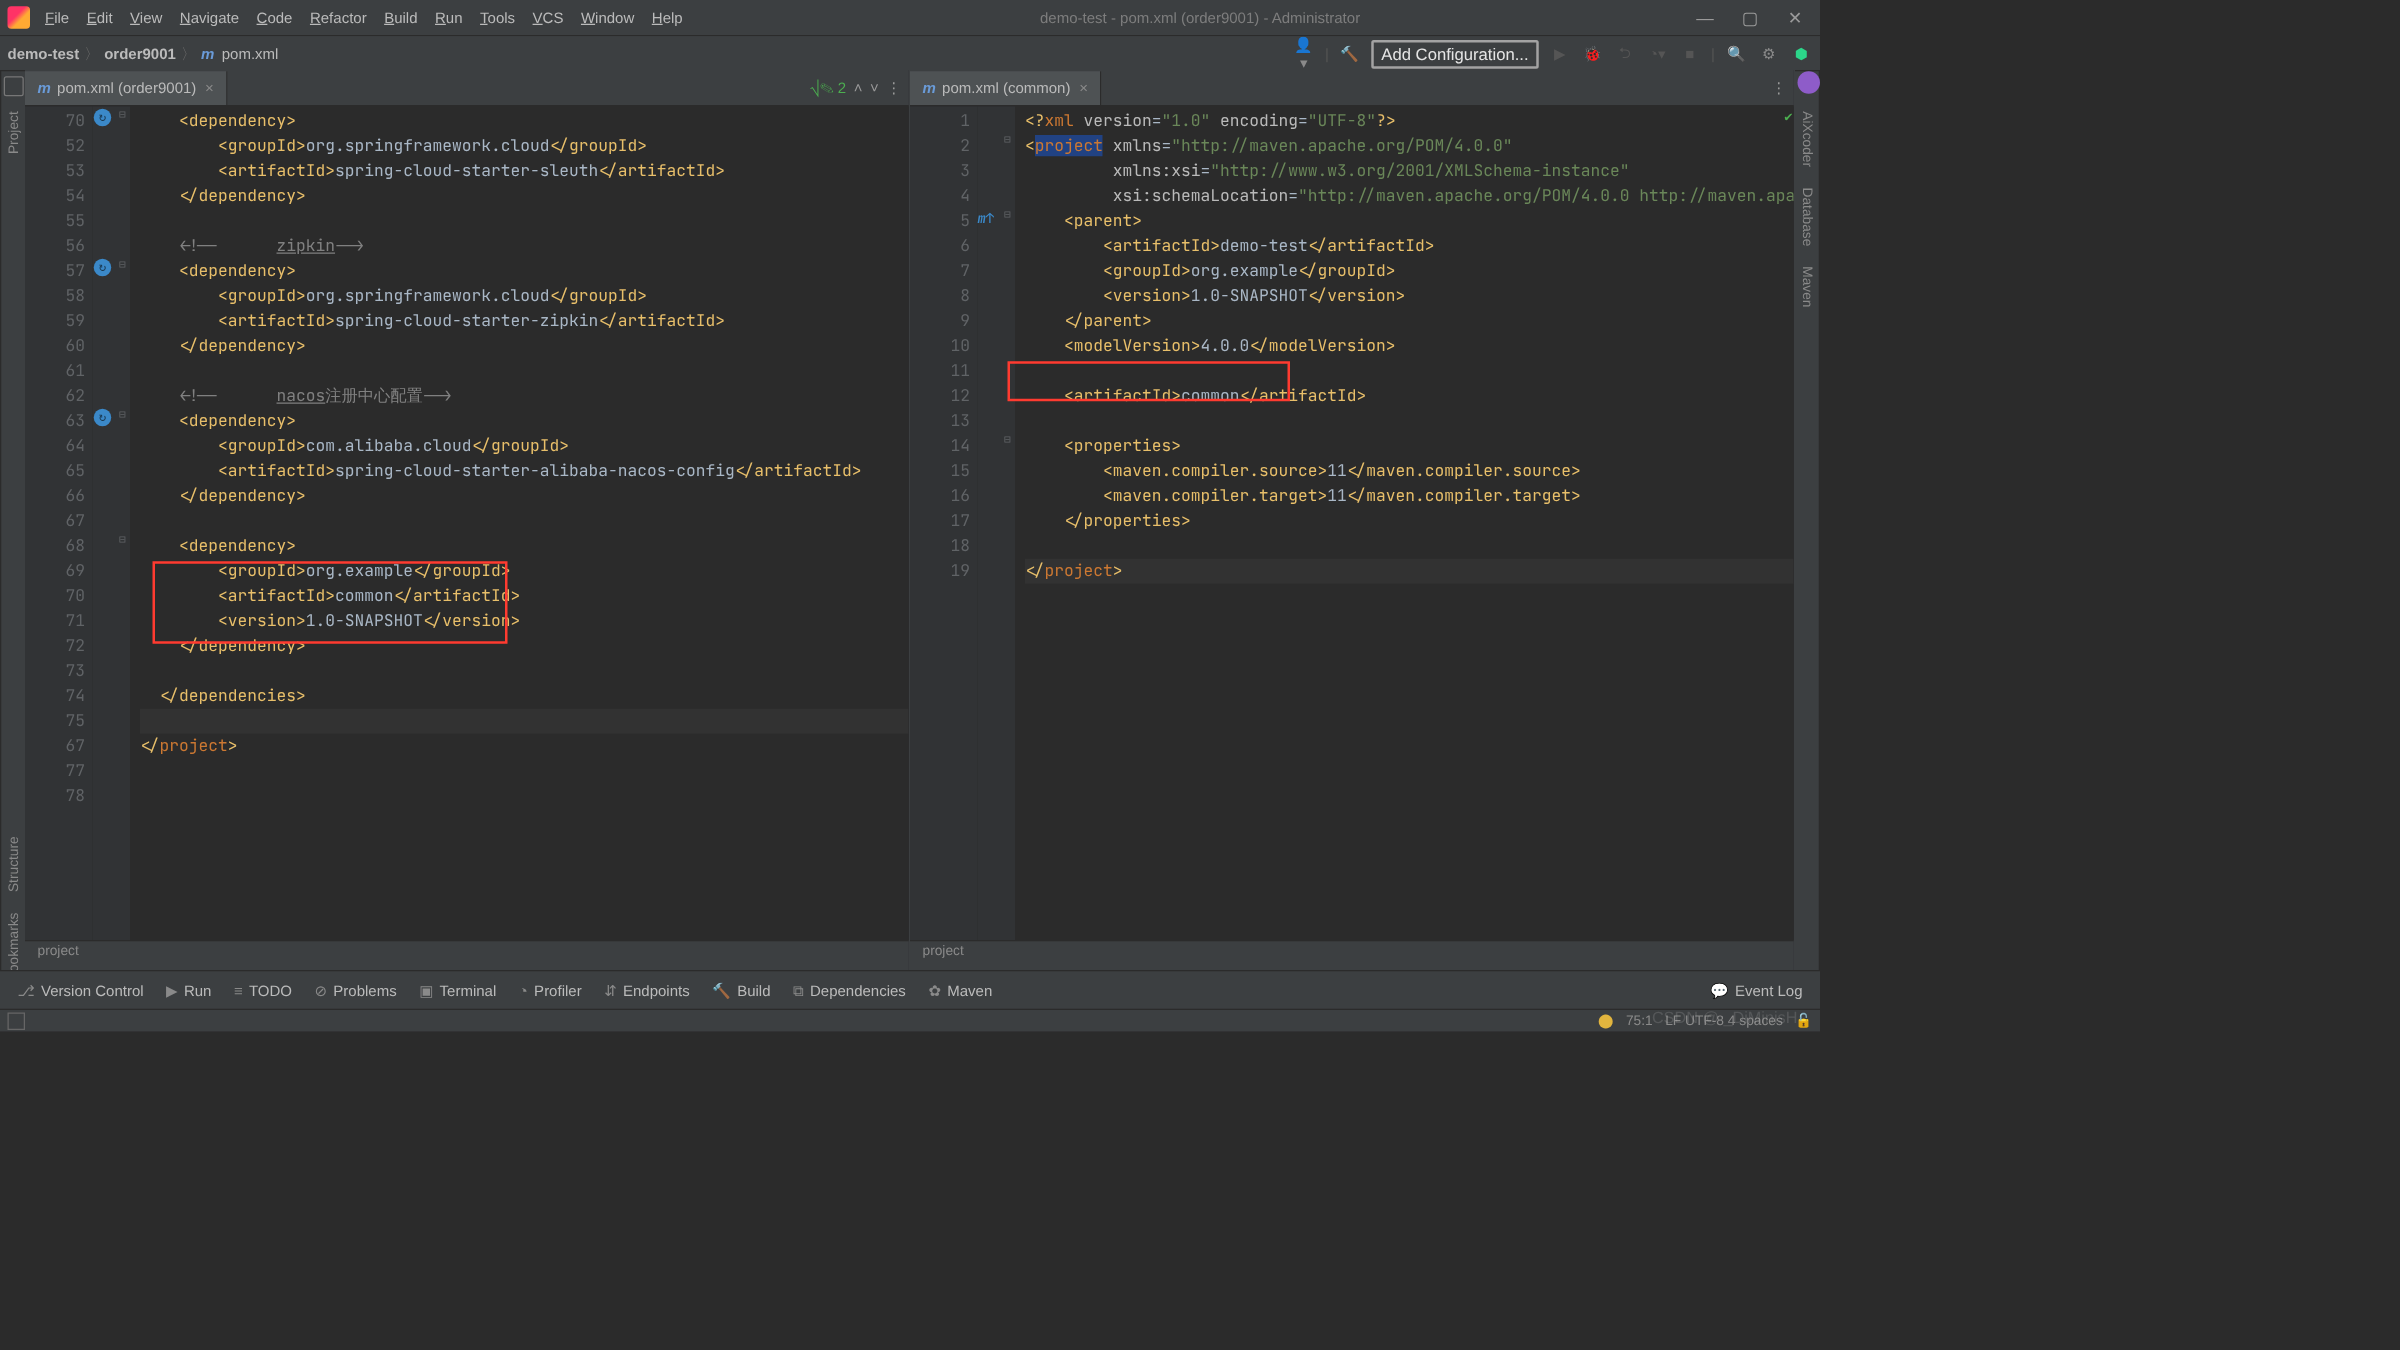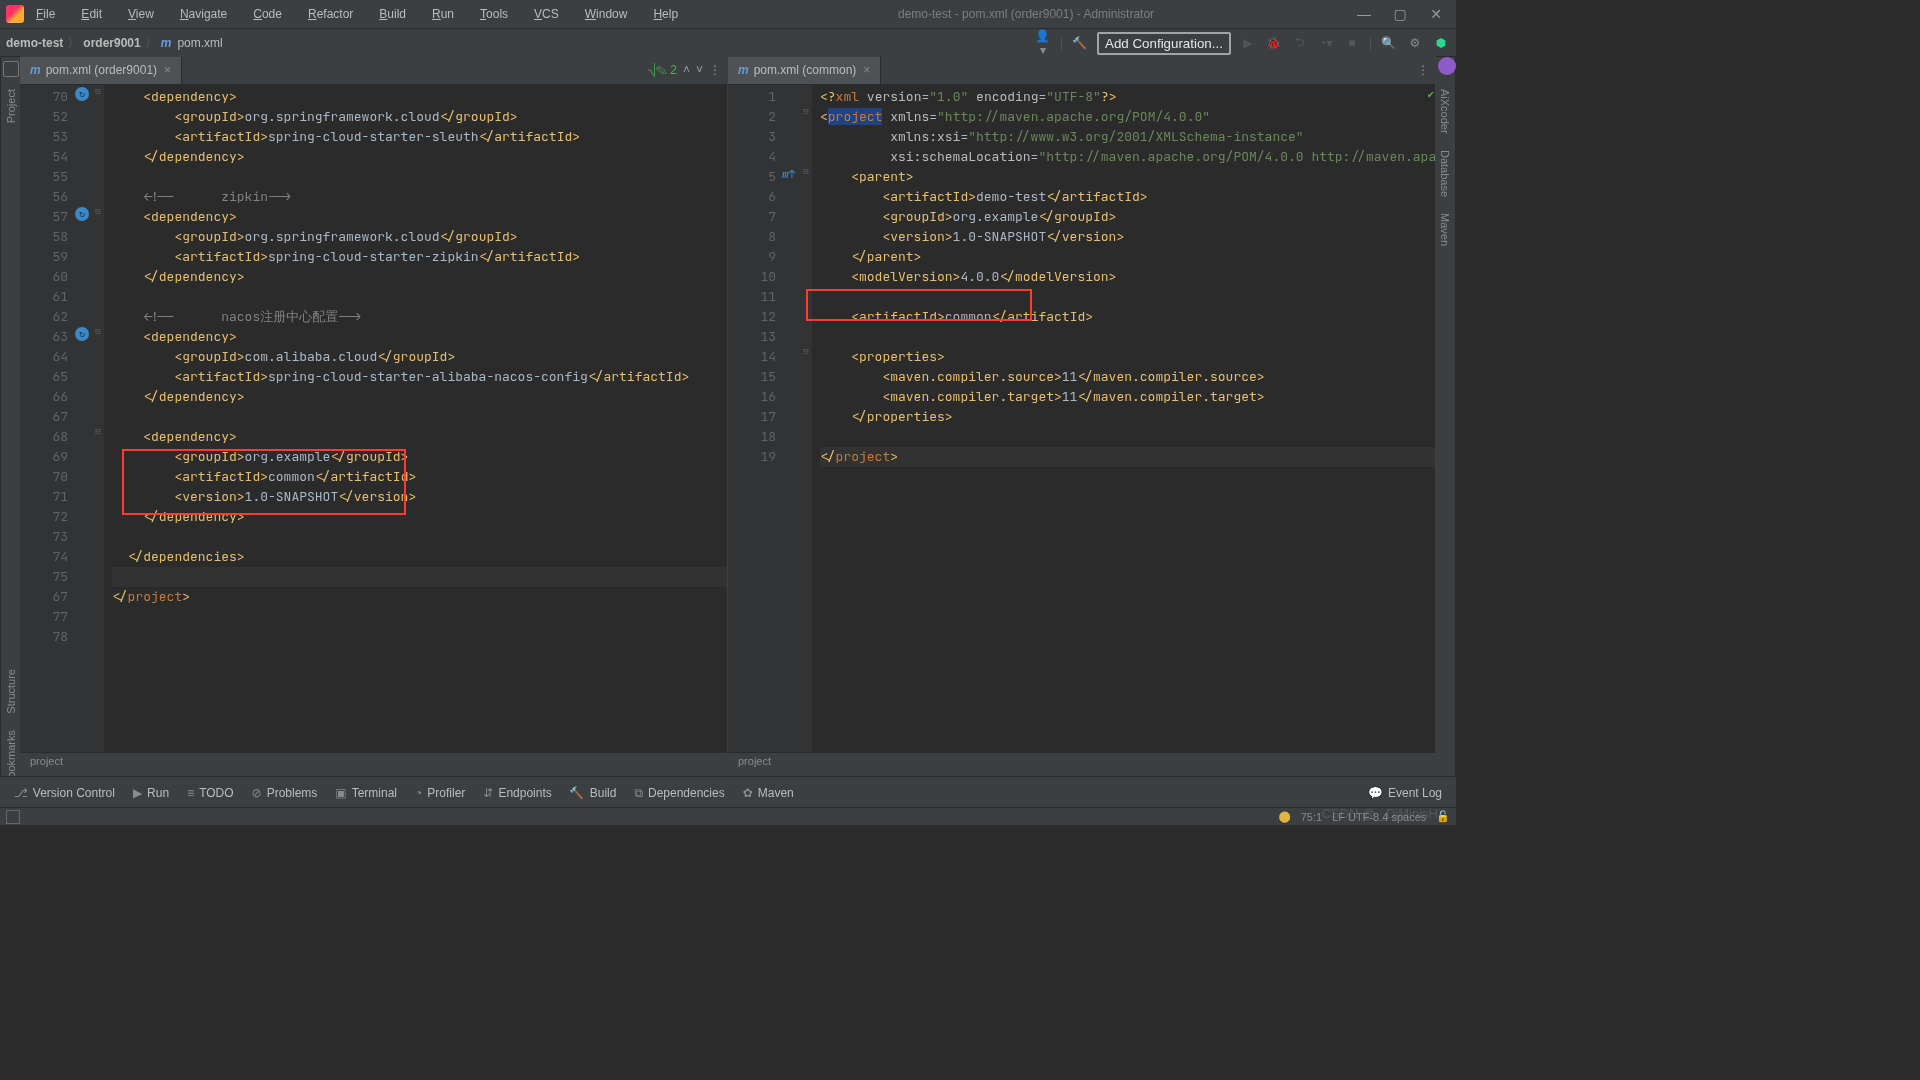--- a/index.html
+++ b/index.html
@@ -1,20 +1,20 @@
 <!DOCTYPE html>
 <html><head>
 <meta charset="utf-8">
 <style>
 html,body{margin:0;padding:0;height:100%;width:100%;overflow:hidden;font-family:"Segoe UI",Arial,sans-serif;font-size:12px;background:#2b2b2b;color:#bbbbbb;user-select:none}
 .root{display:flex;flex-direction:column;height:825px;width:1456px;background:#3c3f41;position:relative}
 
 .titlebar{display:flex;align-items:center;height:28px;background:#3c3f41;border-bottom:1px solid #2b2b2b}
 .titlebar .logo{width:18px;height:18px;margin:0 6px;background:linear-gradient(135deg,#ff3366 40%,#ffaa33 60%);border-radius:3px}
-.titlebar .menus{display:flex;gap:14px}
+.titlebar .menus{display:flex;gap:2px}
 .titlebar .menus span{padding:4px 6px;cursor:pointer;color:#bbbbbb}
 .titlebar .menus u{text-decoration:underline}
 .titlebar .wintitle{flex:1;text-align:center;padding-left:18px;color:#7d7d7d}
 .titlebar .winbtns{display:flex;gap:8px;margin-right:6px}
 .titlebar .winbtns span{width:28px;text-align:center;color:#9a9a9a;cursor:pointer;font-size:14px}
 
 .navbar{display:flex;align-items:center;height:28px;background:#3c3f41;border-bottom:1px solid #2b2b2b;padding:0 6px}
 .breadcrumb{display:flex;align-items:center;gap:4px;color:#bbbbbb}
 .breadcrumb .sep{color:#6a6a6a}
 .breadcrumb .m{color:#6a9bd8;font-weight:bold;font-style:italic;margin-right:2px}
@@ -48,21 +48,21 @@
 .gmark .refresh{background:#3b89c9;color:#1a3a52}
 .gmark .mup{color:#3b89c9;font-style:italic;font-weight:bold;font-size:11px}
 .fold{width:12px;background:#313335}
 .fold div{height:20px;text-align:center;color:#606366;font-size:9px}
 .code{flex:1;padding:2px 0 0 8px;line-height:20px;white-space:pre;color:#a9b7c6;overflow:hidden}
 .code .line{height:20px}
 .tg{color:#e8bf6a}
 .at{color:#bababa}
 .st{color:#6a8759}
 .cm{color:#808080}
-.cmu{color:#808080;}
+.cmu{color:#808080;text-decoration:underline}
 .kw{color:#cc7832}
 .hlbg{background:#214283}
 .redbox{border:2px solid #ff3b30;position:absolute}
 .botcrumb{height:20px;background:#3c3f41;color:#8a8a8a;padding:2px 10px;font-size:11px;border-top:1px solid #2b2b2b}
 .editor .errstrip{position:absolute;right:0;top:0;width:10px;height:100%}
 .editor .errstrip .ok{position:absolute;top:2px;right:1px;color:#4caf50;font-size:11px}
 
 .toolbar{position:absolute;left:0;right:0;bottom:17px;height:31px;background:#3c3f41;border-top:1px solid #2b2b2b;display:flex;align-items:center;gap:2px;padding:0 6px}
 .toolbar .btn{display:flex;align-items:center;gap:5px;padding:4px 8px;cursor:pointer;color:#bbbbbb}
 .toolbar .btn .ic{font-size:12px;color:#8a8a8a}

